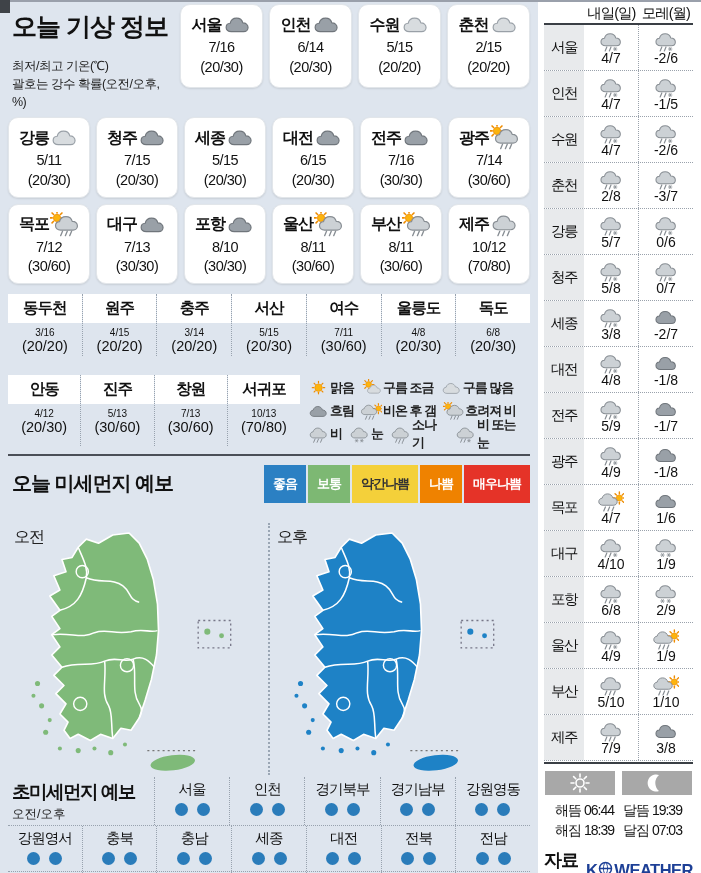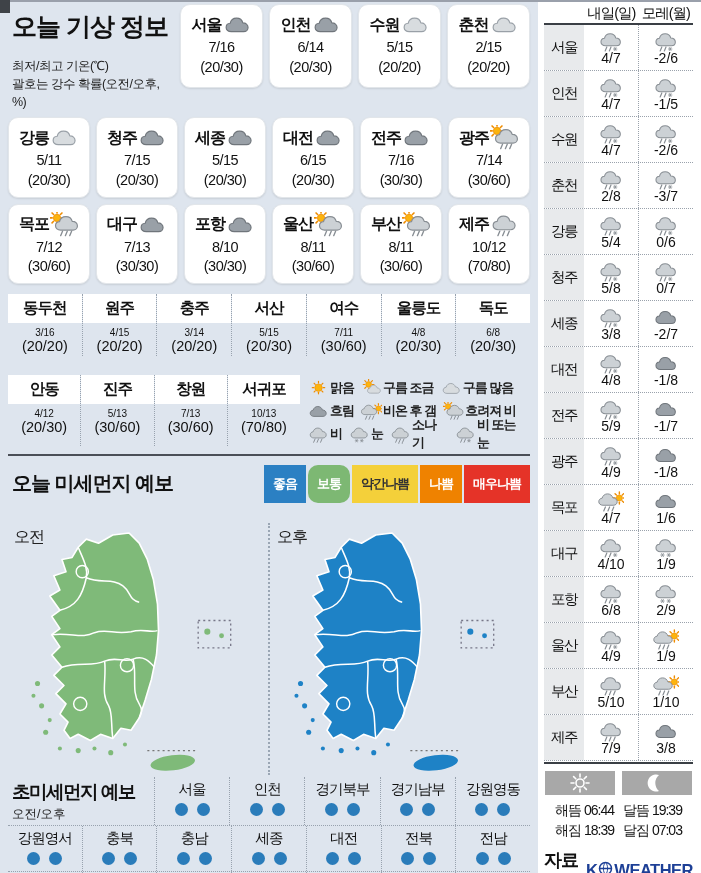--- a/index.html
+++ b/index.html
@@ -582,21 +582,21 @@
           </div>
         </div>
     </div>
 
     <div class="hline"></div>
 
     <div class="dust-head">
       <div class="dust-title">오늘 미세먼지 예보</div>
       <div class="chips" id="dust-chips">
           <div class="chip" style="background: rgb(43, 128, 195); color: rgb(255, 255, 255);">좋음</div>
-          <div class="chip" style="background: rgb(125, 184, 115); color: rgb(255, 255, 255); border-radius: 10px;">보통</div>
+          <div class="chip" style="background: rgb(125, 184, 115); color: rgb(255, 255, 255);">보통</div>
           <div class="chip" style="background: rgb(244, 208, 58); color: rgb(51, 51, 51);">약간나쁨</div>
           <div class="chip" style="background: rgb(239, 130, 0); color: rgb(255, 255, 255);">나쁨</div>
           <div class="chip" style="background: rgb(229, 51, 40); color: rgb(255, 255, 255);">매우나쁨</div>
         </div>
     </div>
 
     <div class="maps-wrap">
       <div class="map-panel" id="map-am">
         <div class="map-label">오전</div>
       <svg class="korea" viewBox="0 0 212 240" xmlns="http://www.w3.org/2000/svg">
@@ -955,21 +955,21 @@
                 <path d="M9 22C5.2 22 2.6 19.6 2.6 16.6c0-2.9 2.2-5.1 5.1-5.3C8.5 7.4 11.9 4.8 15.8 4.8c3.9 0 7.1 2.5 8 6.1 3.5-.2 6.6 2.3 6.6 5.8 0 3-2.4 5.3-5.6 5.3z" fill="#ccd1d5" stroke="#878d93" stroke-width="1.5" stroke-linejoin="round" transform="translate(1,0.5)"></path>
                 <line x1="12" y1="24.3" x2="9.6" y2="30" stroke="#878d93" stroke-width="1.7" stroke-linecap="round"></line>
                 <line x1="18" y1="24.3" x2="15.6" y2="30" stroke="#878d93" stroke-width="1.7" stroke-linecap="round"></line>
                 <g stroke="#878d93" stroke-width="1.2" stroke-linecap="round">
                   <line x1="21.5" y1="27.3" x2="26.5" y2="27.3"></line>
                   <line x1="22.75" y1="25.1" x2="25.25" y2="29.5"></line>
                   <line x1="25.25" y1="25.1" x2="22.75" y2="29.5"></line>
                 </g>
               </svg>
             </span>
-            <div class="f-temp">5/4</div>
+            <div class="f-temp">5/7</div>
           </div>
           <div class="f-cell second">
             <span class="wicon fc">
               <svg viewBox="0 0 36 33" xmlns="http://www.w3.org/2000/svg">
                 <path d="M9 22C5.2 22 2.6 19.6 2.6 16.6c0-2.9 2.2-5.1 5.1-5.3C8.5 7.4 11.9 4.8 15.8 4.8c3.9 0 7.1 2.5 8 6.1 3.5-.2 6.6 2.3 6.6 5.8 0 3-2.4 5.3-5.6 5.3z" fill="#ccd1d5" stroke="#878d93" stroke-width="1.5" stroke-linejoin="round" transform="translate(1,0.5)"></path>
                 <line x1="12" y1="24.3" x2="9.6" y2="30" stroke="#878d93" stroke-width="1.7" stroke-linecap="round"></line>
                 <line x1="18" y1="24.3" x2="15.6" y2="30" stroke="#878d93" stroke-width="1.7" stroke-linecap="round"></line>
                 <g stroke="#878d93" stroke-width="1.2" stroke-linecap="round">
                   <line x1="21.5" y1="27.3" x2="26.5" y2="27.3"></line>
                   <line x1="22.75" y1="25.1" x2="25.25" y2="29.5"></line>

